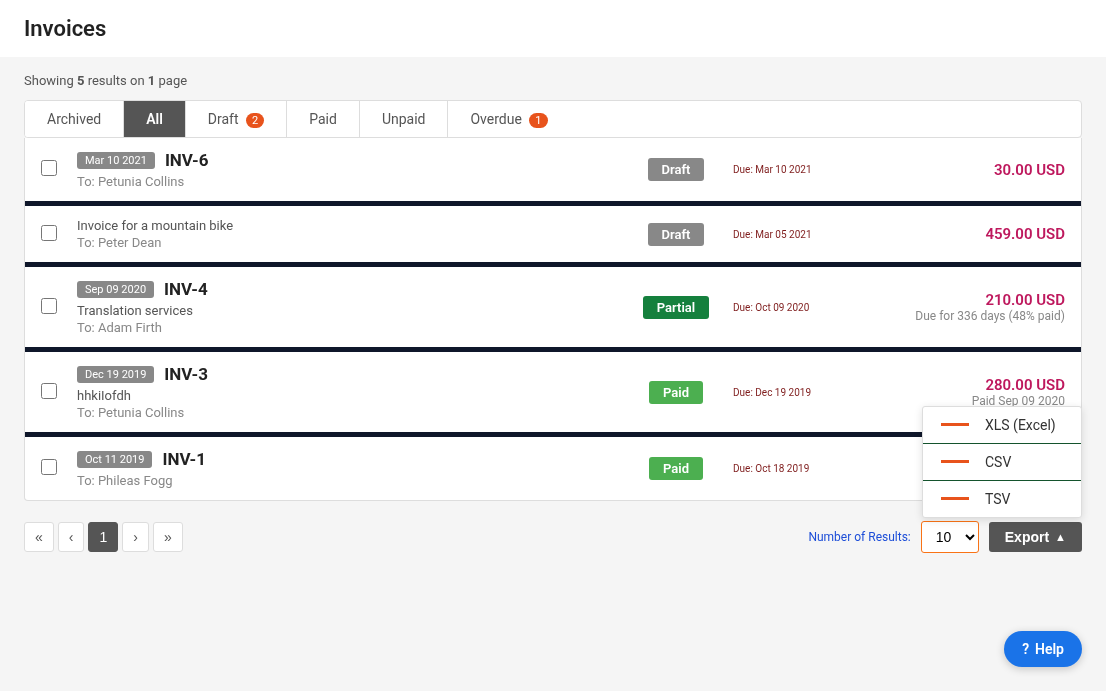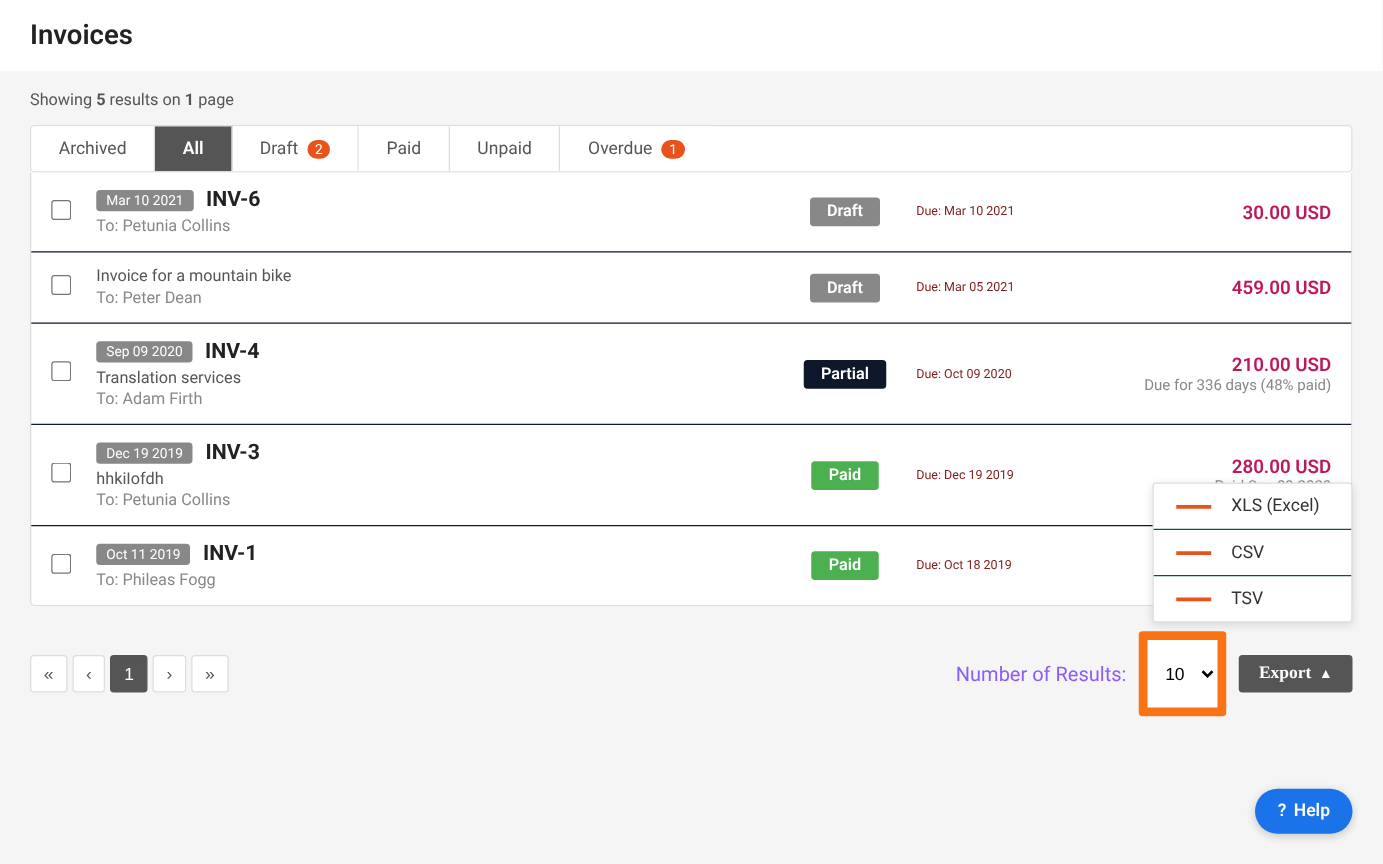--- a/index.html
+++ b/index.html
@@ -32,21 +32,21 @@
       border-right: 1px solid #ddd; background: #fff;
       white-space: nowrap;
     }
     .tab:last-child { border-right: none; }
     .tab.active { background: #555; color: #fff; font-weight: 600; }
     .tab .badge { background: #e8531c; color: #fff; border-radius: 10px; padding: 1px 6px; font-size: 11px; margin-left: 4px; }
 
     .invoice-table { background: #fff; border: 1px solid #ddd; border-top: none; border-radius: 0 0 4px 4px; }
 
     .invoice-row {
-      display: flex; align-items: center; border-bottom: 1px solid #0f172a;
+      display: flex; align-items: center; border-bottom: 5px solid #0f172a;
       padding: 12px 16px; gap: 12px;
     }
     .invoice-row:last-child { border-bottom: none; }
 
     .checkbox-col { width: 24px; flex-shrink: 0; }
     .checkbox-col input[type=checkbox] { width: 16px; height: 16px; cursor: pointer; }
 
     .invoice-info { flex: 1; min-width: 0; }
     .invoice-header { display: flex; align-items: center; gap: 10px; margin-bottom: 4px; }
     .date-badge {
@@ -56,50 +56,50 @@
     .invoice-number { font-size: 17px; font-weight: 700; color: #222; }
     .invoice-description { font-size: 13px; color: #555; margin-bottom: 2px; }
     .invoice-to { font-size: 13px; color: #888; }
 
     .status-col { width: 90px; flex-shrink: 0; text-align: center; }
     .status-badge {
       display: inline-block; border-radius: 3px; padding: 4px 14px;
       font-size: 13px; font-weight: 600; color: #fff; white-space: nowrap;
     }
     .status-draft { background: #888; }
-    .status-partial { background: #0f172a; }
+    .status-partial { background: #15803d; }
     .status-paid { background: #4caf50; }
 
     .due-col { width: 160px; flex-shrink: 0; color: #7f1d1d; font-size: 10px; }
 
     .amount-col { width: 160px; flex-shrink: 0; text-align: right; }
     .amount-main { font-size: 15px; font-weight: 600; color: #be185d; }
     .amount-sub { font-size: 12px; color: #888; }
 
     .pagination-export {
       display: flex; align-items: center; justify-content: space-between;
       padding: 20px 0 10px 0;
     }
     .pagination { display: flex; align-items: center; gap: 4px; }
     .page-btn {
       border: 1px solid #ddd; background: #fff; border-radius: 3px;
       padding: 6px 10px; cursor: pointer; color: #555; font-size: 14px;
     }
     .page-btn.active { background: #555; color: #fff; border-color: #555; }
 
     .export-area { display: flex; align-items: center; gap: 10px; position: relative; }
-    .results-label { color: #8b5cf6; font-size: 16px; margin-left: 28px; }
+    .results-label { color: #1d4ed8; font-size: 12px; margin-left: 28px; }
     .results-select {
-      border: 7px solid #f97316; border-radius: 3px; padding: 18px 10px;
+      border: 1px solid #f97316; border-radius: 3px; padding: 6px 10px;
       font-size: 14px; background: #fff; cursor: pointer;
     }
     .export-btn {
       background: #555; color: #fff; border: none; border-radius: 3px;
       padding: 7px 16px; font-size: 14px; font-weight: 600; cursor: pointer;
-      display: flex; align-items: center; gap: 6px; font-family: Liberation Serif, serif;
+      display: flex; align-items: center; gap: 6px;
     }
     .export-btn .chevron-up { font-size: 11px; }
 
     .dropdown-menu {
       position: absolute; right: 0; bottom: 110%; background: #fff;
       border: 1px solid #ddd; border-radius: 3px; min-width: 160px;
       box-shadow: 0 2px 8px rgba(0,0,0,0.12); z-index: 100;
     }
     .dropdown-item {
       padding: 10px 18px; cursor: pointer; font-size: 14px; color: #333;

